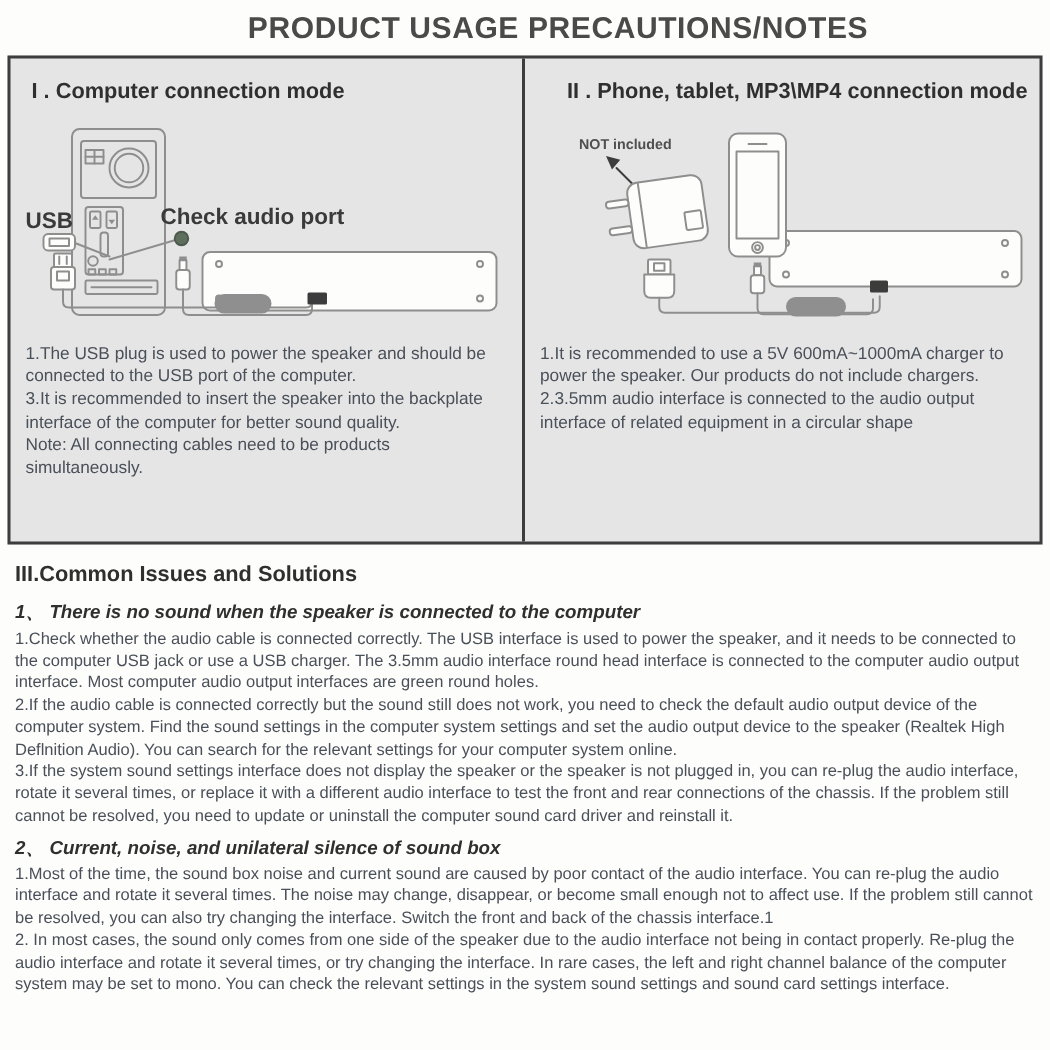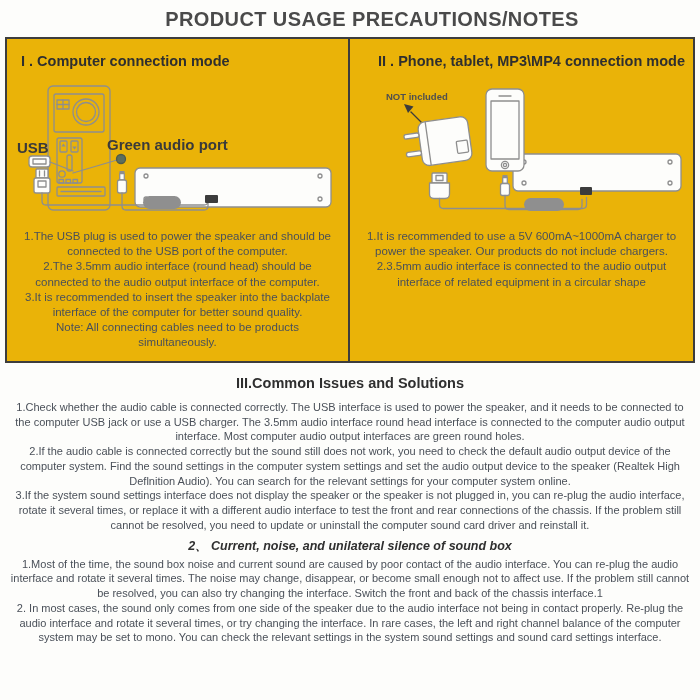--- a/index.html
+++ b/index.html
@@ -6,35 +6,35 @@
   body {
     width:700px; height:700px; background:#fdfdfb; overflow:hidden;
     font-family:"Liberation Sans", sans-serif; color:#4a5059;
   }
   .title {
     text-align:center; font-size:20px; font-weight:bold; color:#4a4a4a;
     margin:8px 0 6px; letter-spacing:0.4px;padding-left:44px;
   }
   .panels {
     display:flex; margin:0 5px; border:2px solid #3d3d3d; height:322px;
-    background:#eab308;
+    background:#e5e5e5;
   }
   .panel { width:50%; box-sizing:border-box; padding:4px 8px 0; position:relative; }
   .panel-left { border-right:2px solid #3d3d3d; }
   .panel h2 { font-size:14.5px; font-weight:bold; color:#2f2f2f; margin:10px 0 0 6px; }
   .panel-right h2 { text-align:right; margin-left:0; }
   .diagram { position:relative; height:140px; margin-top:12px;text-align:right; }
   .diagram svg { position:absolute; left:0; top:0; }
   .dlabel { position:absolute; font-weight:bold; color:#3a3a3a; white-space:nowrap; }
   .lbl-usb { left:2px; top:58px; font-size:15px; }
   .lbl-green { left:92px; top:55px; font-size:15px; }
   .lbl-not-included { left:28px; top:10px; font-size:9.5px; font-weight:600; color:#4f4f4f; }
   .instructions { margin:8px 2px 0 2px; font-size:11.5px; line-height:1.32; color:#4a5059; }
-  .instructions p { margin:0;text-align:center; }
-  .issues { margin:12px 10px 0 10px;text-align:center; }
+  .instructions p { margin:0; }
+  .issues { margin:12px 10px 0 10px; }
   .issues h2 { font-size:14.5px; font-weight:bold; color:#2f2f2f; margin:0 0 9px 0; }
   .issues h3 { font-size:12.5px; font-style:italic; font-weight:bold; color:#2f2f2f; margin:5px 0 2px 0; }
   .issues p { font-size:11px; line-height:1.34; margin:0; color:#4a5059; }
 </style>
 </head>
 <body>
 
 <div class="page">
 
   <h1 class="title">PRODUCT USAGE PRECAUTIONS/NOTES</h1>
@@ -100,25 +100,24 @@
 
             <g>
               <path d="M27 112 v8 q0 4 4 4 h158 q4 0 4 -4 v-1"></path>
               <path d="M107 112 v13 q0 4 4 4 h78 q4 0 4 -4 v-5"></path>
             </g>
             <rect x="190" y="114" width="13" height="8" rx="1" fill="#3c3c3c" stroke="none"></rect>
             <rect x="128" y="115" width="38" height="13" rx="6.5" fill="#8f8f8f" stroke="none"></rect>
           </g>
         </svg>
         <span class="dlabel lbl-usb">USB</span>
-        <span class="dlabel lbl-green">Green audio port</span>
+        <span class="dlabel lbl-green">Check audio port</span>
       </div>
       <div class="instructions">
         <p>1.The USB plug is used to power the speaker and should be connected to the USB port of the computer.</p>
-        <p>2.The 3.5mm audio interface (round head) should be connected to the audio output interface of the computer.</p>
         <p>3.It is recommended to insert the speaker into the backplate interface of the computer for better sound quality.</p>
         <p>Note: All connecting cables need to be products simultaneously.</p>
       </div>
     </section>
 
     <section class="panel panel-right">
       <h2>II . Phone, tablet, MP3\MP4 connection mode</h2>
       <div class="diagram">
         <svg width="345" height="140" viewBox="0 0 345 140">
           <g stroke="#8e8e8e" fill="none" stroke-width="1.3" stroke-linejoin="round" stroke-linecap="round">
@@ -177,20 +176,21 @@
       <div class="instructions">
         <p>1.It is recommended to use a 5V 600mA~1000mA charger to power the speaker. Our products do not include chargers.</p>
         <p>2.3.5mm audio interface is connected to the audio output interface of related equipment in a circular shape</p>
       </div>
     </section>
   </div>
 
   <section class="issues">
     <h2>III.Common Issues and Solutions</h2>
 
+    <h3>1、 There is no sound when the speaker is connected to the computer</h3>
     <p>1.Check whether the audio cable is connected correctly. The USB interface is used to power the speaker, and it needs to be connected to the computer USB jack or use a USB charger. The 3.5mm audio interface round head interface is connected to the computer audio output interface. Most computer audio output interfaces are green round holes.</p>
     <p>2.If the audio cable is connected correctly but the sound still does not work, you need to check the default audio output device of the computer system. Find the sound settings in the computer system settings and set the audio output device to the speaker (Realtek High Deflnition Audio). You can search for the relevant settings for your computer system online.</p>
     <p>3.If the system sound settings interface does not display the speaker or the speaker is not plugged in, you can re-plug the audio interface, rotate it several times, or replace it with a different audio interface to test the front and rear connections of the chassis. If the problem still cannot be resolved, you need to update or uninstall the computer sound card driver and reinstall it.</p>
 
     <h3>2、 Current, noise, and unilateral silence of sound box</h3>
     <p>1.Most of the time, the sound box noise and current sound are caused by poor contact of the audio interface. You can re-plug the audio interface and rotate it several times. The noise may change, disappear, or become small enough not to affect use. If the problem still cannot be resolved, you can also try changing the interface. Switch the front and back of the chassis interface.1</p>
     <p>2. In most cases, the sound only comes from one side of the speaker due to the audio interface not being in contact properly. Re-plug the audio interface and rotate it several times, or try changing the interface. In rare cases, the left and right channel balance of the computer system may be set to mono. You can check the relevant settings in the system sound settings and sound card settings interface.</p>
   </section>
 
 </div>

